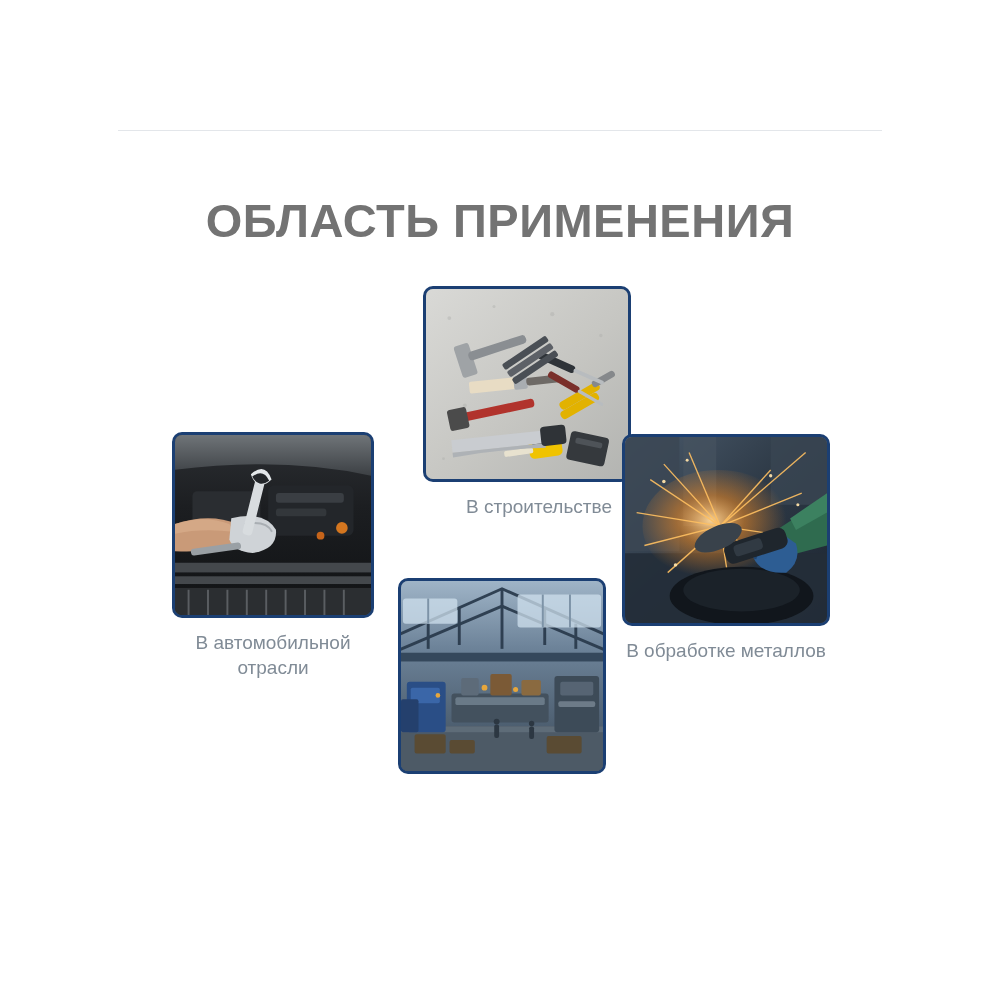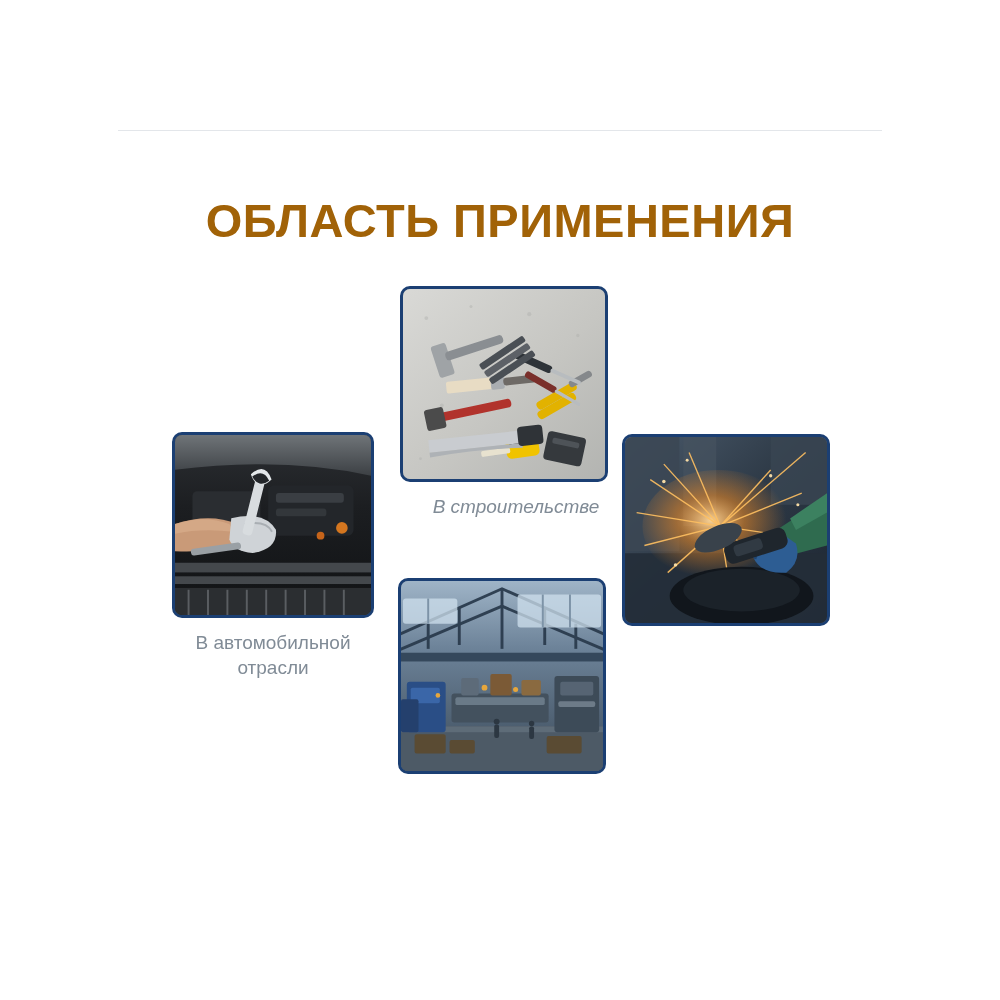--- a/index.html
+++ b/index.html
@@ -33,21 +33,21 @@
   .page-title {
     position: absolute;
     left: 0;
     right: 0;
     top: 162px;
     text-align: center;
     font-size: 47px;
     line-height: 56px;
     font-weight: bold;
     letter-spacing: 0.5px;
-    color: #a16207;
+    color: #737373;
     font-family: "Liberation Sans", sans-serif;
   }
 
   .card {
     position: absolute;
   }
 
   .card .photo {
     position: relative;
     border: 3px solid #1b3f73;
@@ -60,21 +60,21 @@
   .card .caption {
     margin-top: 12px;
     text-align: center;
     font-size: 19px;
     line-height: 25px;
     color: #808b96;
     font-family: "Liberation Sans", sans-serif;
   }
 
   
-  .card-construction { left: 400px; top: 286px; width: 232px; font-style: italic; }
+  .card-construction { left: 423px; top: 286px; width: 232px; }
   .card-construction .photo { width: 208px; height: 196px; }
 
   .card-auto { left: 172px; top: 432px; width: 202px; }
   .card-auto .photo { width: 202px; height: 186px; }
 
   .card-metal { left: 622px; top: 434px; width: 208px; }
   .card-metal .photo { width: 208px; height: 192px; }
 
   .card-production { left: 398px; top: 578px; width: 208px; }
   .card-production .photo { width: 208px; height: 196px; }
@@ -291,20 +291,21 @@
         <path d="M148 110 Q136 116 134 126" stroke="#1f4570" stroke-width="2.5" fill="none"></path>
 
         <g transform="translate(100,112) rotate(-18)">
           <rect x="0" y="0" width="66" height="22" rx="8" fill="#1f262d"></rect>
           <rect x="10" y="4" width="30" height="12" rx="4" fill="#313a43"></rect>
         </g>
 
         <ellipse cx="96" cy="104" rx="26" ry="12" fill="#39424b" transform="rotate(-24 96 104)"></ellipse>
       </svg>
     </div>
+    <div class="caption">В обработке металлов</div>
   </div>
 
   <div class="card card-production">
     <div class="photo">
       <svg viewBox="0 0 208 196" preserveAspectRatio="none" aria-hidden="true">
         <defs>
           <linearGradient id="hall" x1="0" y1="0" x2="0" y2="1">
             <stop offset="0%" stop-color="#9fb4c7"></stop>
             <stop offset="35%" stop-color="#6d8399"></stop>
             <stop offset="100%" stop-color="#3b4a59"></stop>

